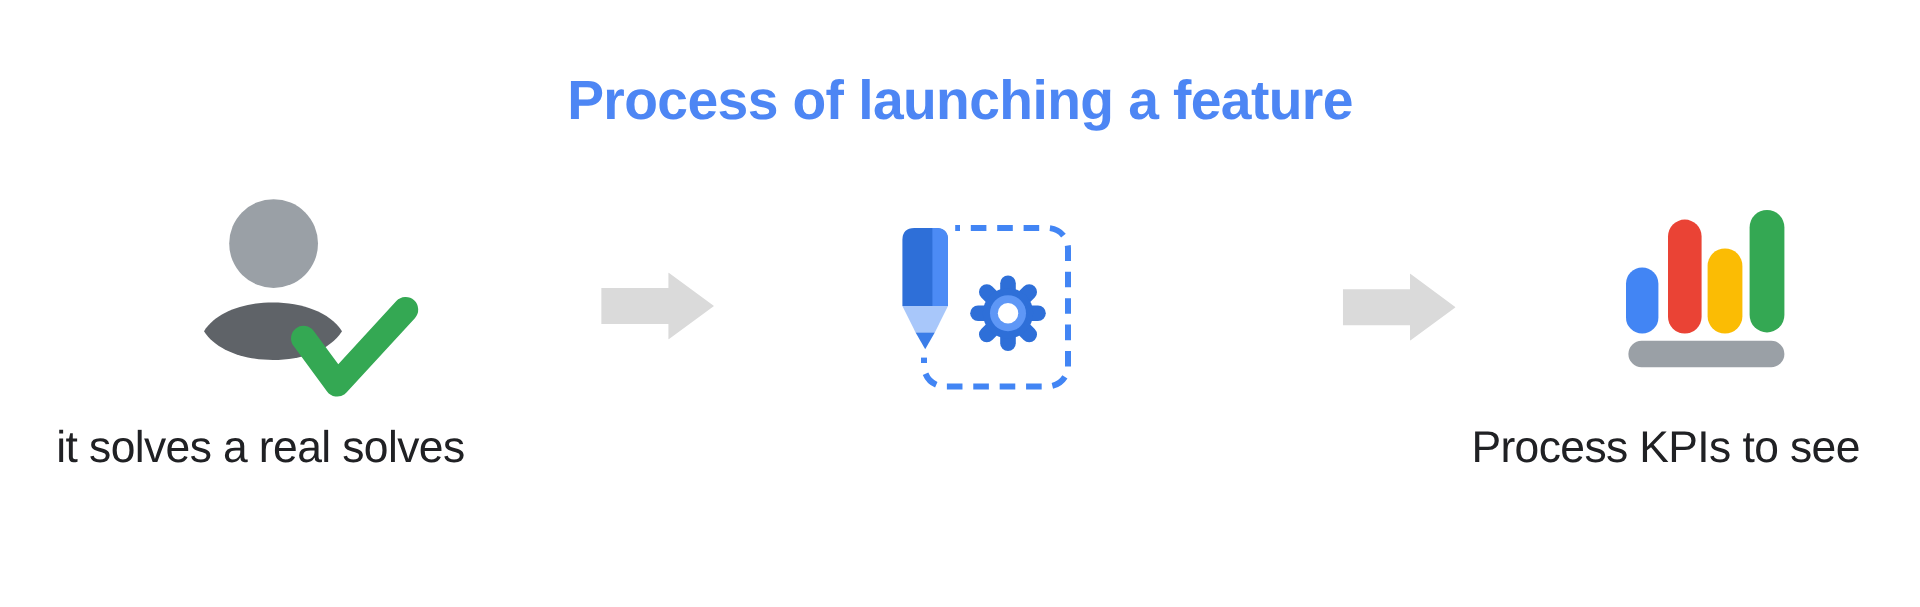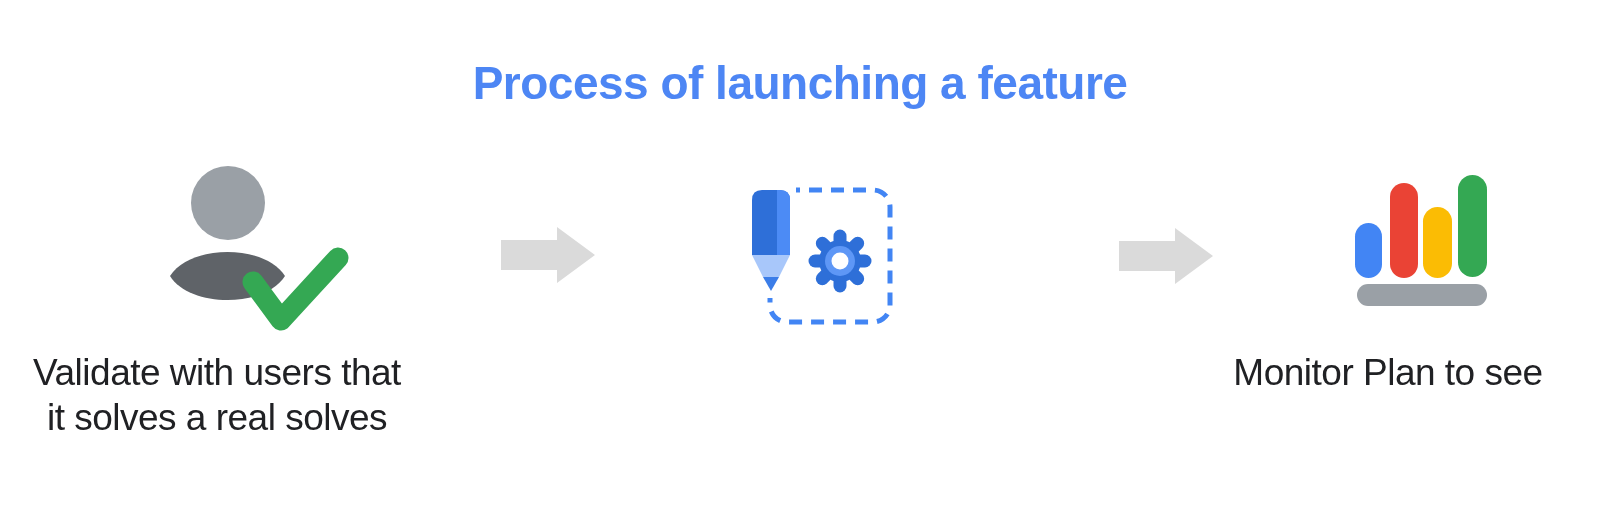--- a/index.html
+++ b/index.html
@@ -95,22 +95,21 @@
 
   <svg class="icon icon-chart" viewBox="0 0 155 150" xmlns="http://www.w3.org/2000/svg">
     <rect x="10" y="58" width="27" height="55" rx="13.5" fill="#4285F4"></rect>
     <rect x="45" y="18" width="28" height="95" rx="14" fill="#EA4335"></rect>
     <rect x="78" y="42" width="29" height="71" rx="14.5" fill="#FBBC04"></rect>
     <rect x="113" y="10" width="29" height="102" rx="14.5" fill="#34A853"></rect>
     <rect x="12" y="119" width="130" height="22" rx="11" fill="#9AA0A6"></rect>
   </svg>
 
   <div class="step-label label-1">
-    <div>Validate with users that</div>
     <div>it solves a real solves</div>
   </div>
 
 
   <div class="step-label label-3">
-    <div>Monitor Plan to see</div>
+    <div>Process KPIs to see</div>
   </div>
 
 </div>
 
 </body></html>

